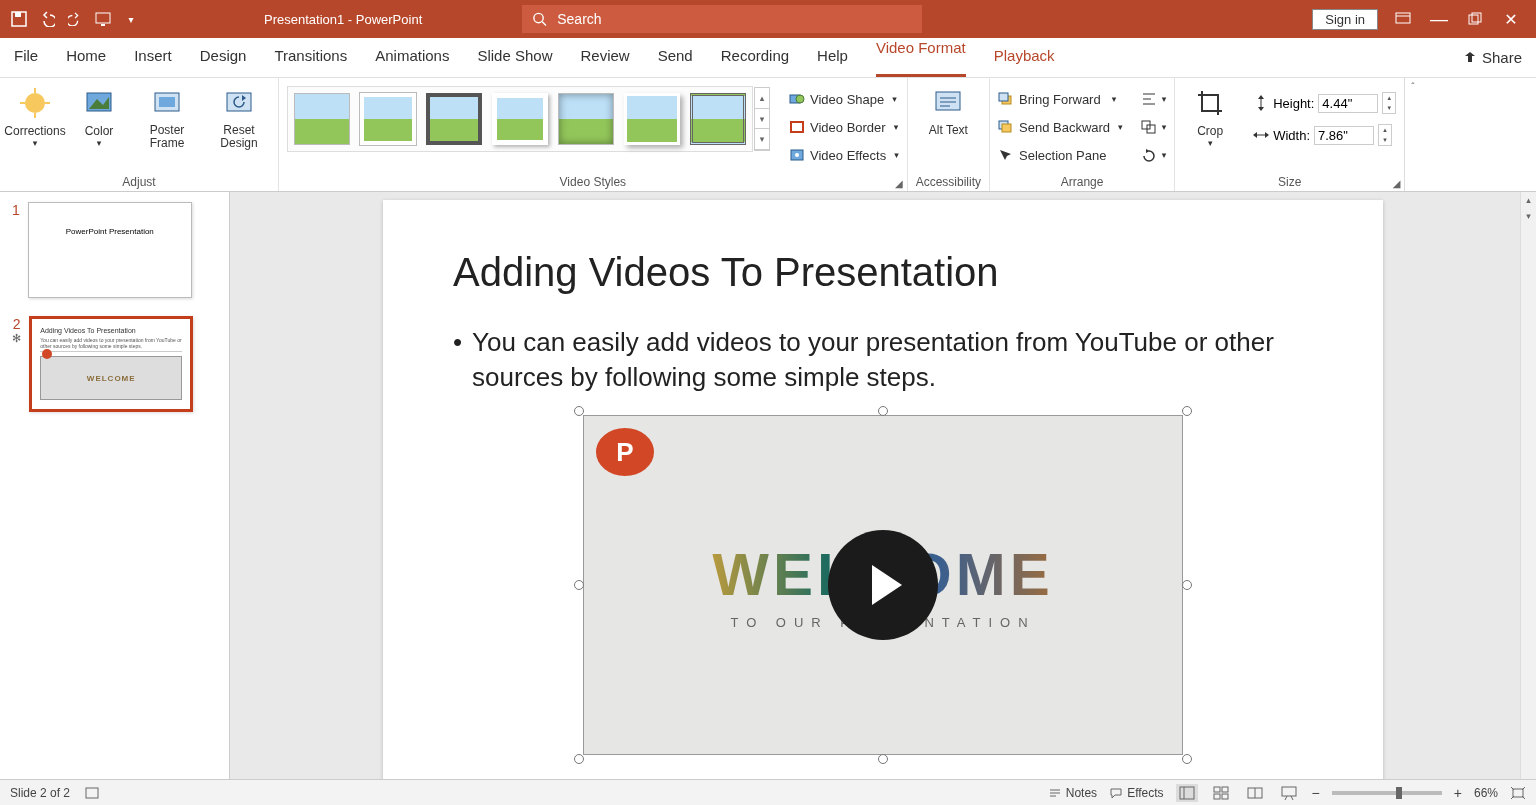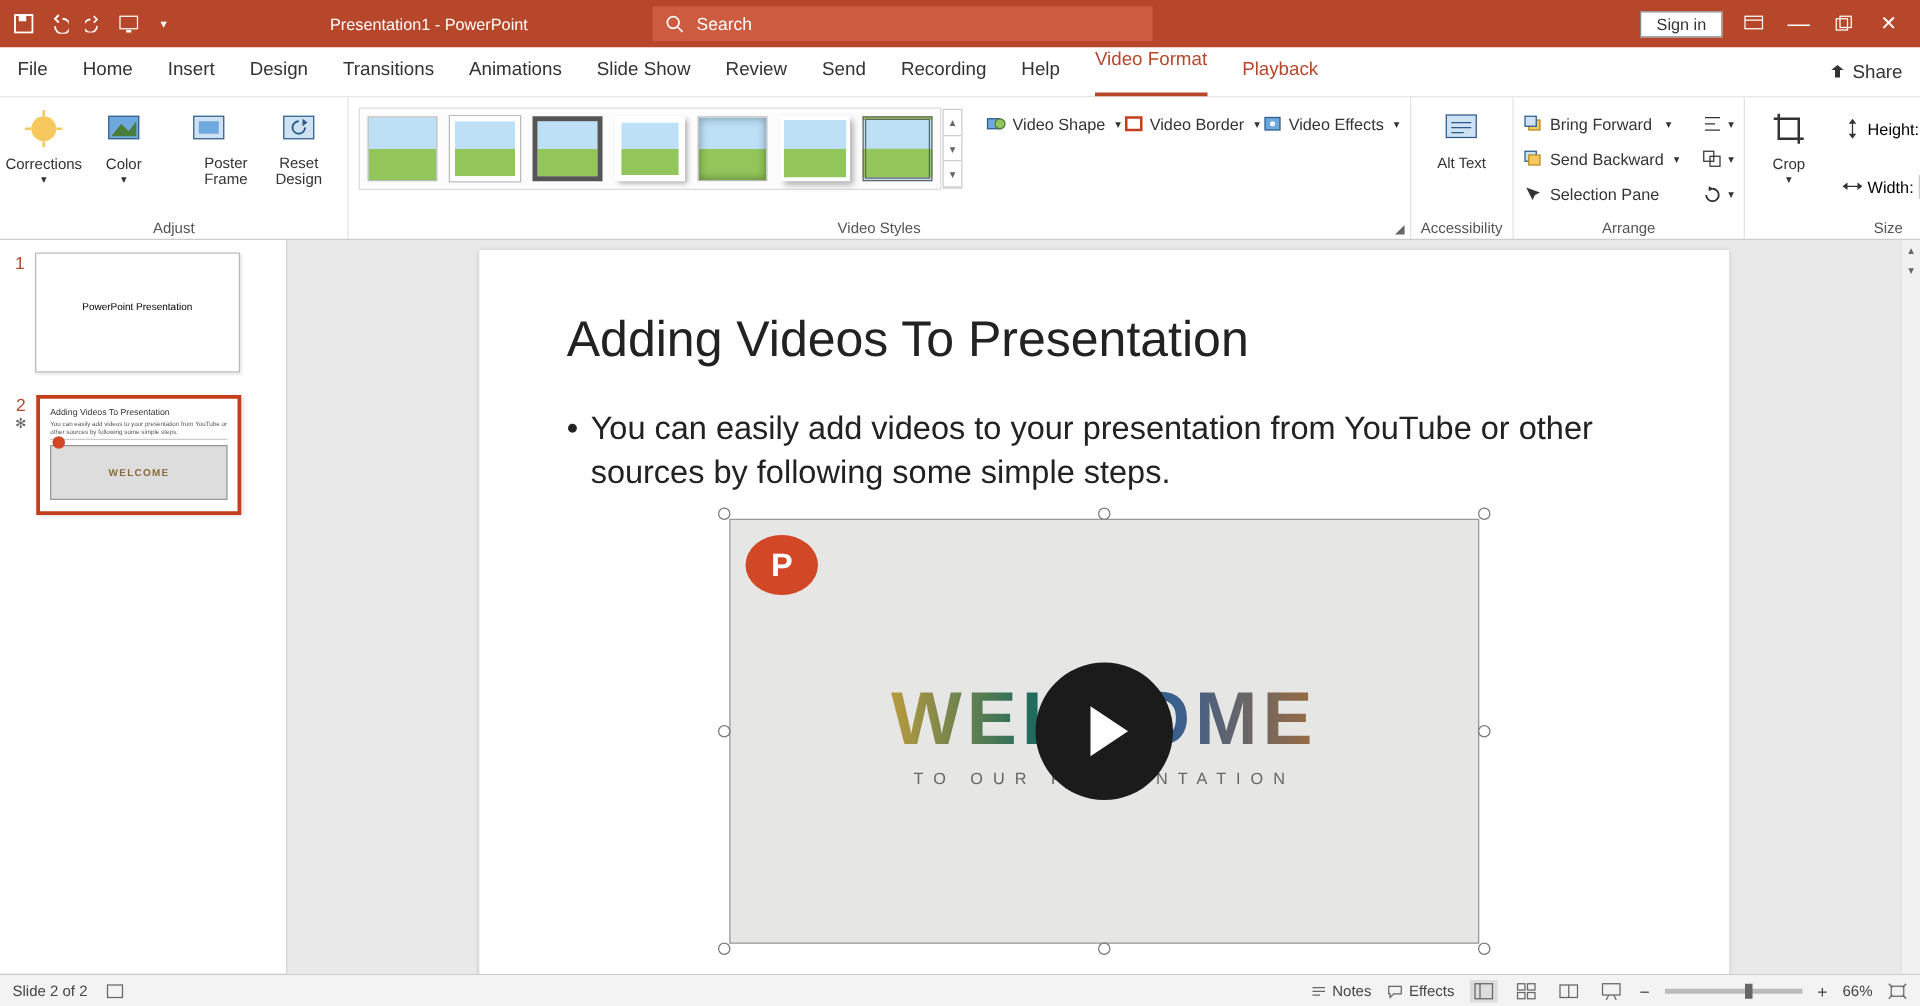--- a/index.html
+++ b/index.html
@@ -192,21 +192,21 @@
         <span>Color</span>
         <span style="font-size:9px">▾</span>
       </div>
       <div class="big-btn" style="width:62px">
         <div class="ic">
             <svg width="28" height="24">
               <rect x="2" y="2" width="24" height="18" fill="#cfe2f3" stroke="#2b5a8a"></rect>
               <rect x="6" y="6" width="16" height="10" fill="#6fa8dc"></rect>
             </svg>
           </div>
-        <span style="text-align:right;line-height:1.1">Poster Frame</span>
+        <span style="text-align:center;line-height:1.1">Poster Frame</span>
       </div>
       <div class="big-btn" style="width:62px">
         <div class="ic">
             <svg width="28" height="24">
               <rect x="2" y="2" width="24" height="18" fill="#cfe2f3" stroke="#2b5a8a"></rect>
               <path d="M14 6a5 5 0 1 0 5 5" fill="none" stroke="#2b5a8a" stroke-width="1.5"></path>
               <polygon points="17,4 21,7 17,10" fill="#2b5a8a"></polygon>
             </svg>
           </div>
         <span style="text-align:center;line-height:1.1">Reset Design</span>
@@ -224,21 +224,21 @@
         <div class="style-swatch" style="border:5px solid #fff;box-shadow:2px 2px 4px rgba(0,0,0,0.3)"></div>
         <div class="style-swatch" style="box-shadow:inset 0 0 8px rgba(0,0,0,0.4)"></div>
         <div class="style-swatch" style="border:3px solid #fff;box-shadow:3px 3px 5px rgba(0,0,0,0.3)"></div>
         <div class="style-swatch" style="border:3px double #666"></div>
         <div class="scroll-arrows">
             <div>▴</div>
             <div>▾</div>
             <div>▾</div>
           </div>
       </div>
-      <div style="margin-left:26px;display:flex;flex-direction:row;gap:2px">
+      <div style="margin-left:26px;display:flex;flex-direction:column;gap:2px">
         <div class="small-cmd">
             <span class="mini-ic">
               <svg width="16" height="14">
                 <rect x="1" y="3" width="10" height="8" fill="#6fa8dc" stroke="#2b5a8a"></rect>
                 <circle cx="11" cy="7" r="4" fill="#92c65a" stroke="#4a7c3a"></circle>
               </svg>
             </span>
             <span>Video Shape</span>
             <span style="font-size:9px;margin-left:3px">▾</span>
           </div>
@@ -354,21 +354,21 @@
     <div class="ribbon-group-body">
       <div class="big-btn">
         <div class="ic">
             <svg width="28" height="28">
               <path d="M6 2v20h20M2 6h20v20" fill="none" stroke="#333" stroke-width="2"></path>
             </svg>
           </div>
         <span>Crop</span>
         <span style="font-size:9px">▾</span>
       </div>
-      <div style="display:flex;flex-direction:column;gap:24px;margin-left:6px;padding-top:6px">
+      <div style="display:flex;flex-direction:column;gap:10px;margin-left:6px;padding-top:6px">
         <div class="size-row">
           <span class="mini-ic">
               <svg width="16" height="16">
                 <line x1="8" y1="2" x2="8" y2="14" stroke="#333"></line>
                 <polygon points="8,0 5,4 11,4" fill="#333"></polygon>
                 <polygon points="8,16 5,12 11,12" fill="#333"></polygon>
               </svg>
             </span>
           <span>Height:</span>
           <input value="4.44&quot;" style="">
@@ -398,21 +398,21 @@
     <span class="launcher">◢</span>
   </div>
   <div style="width:16px;border-left:1px solid #ddd;display:flex;align-items:flex-start;justify-content:center;font-size:10px;color:#666;padding-top:4px">ˆ</div>
 </div>
 
 <div class="content">
   <div class="thumb-pane">
     <div class="thumb-entry">
       <div class="thumb-num">1</div>
       <div class="thumb">
-        <div style="text-align:center;margin-top:30px;font-size:8px">PowerPoint Presentation</div>
+        <div style="text-align:center;margin-top:16px;font-size:8px">PowerPoint Presentation</div>
       </div>
     </div>
     <div class="thumb-entry">
       <div style="display:flex;flex-direction:column;align-items:center">
         <div class="thumb-num">2</div>
         <span style="font-size:11px;color:#666">✻</span>
       </div>
       <div class="thumb active">
         <div class="mini-title">Adding Videos To Presentation</div>
         <div class="mini-body" style="border-bottom:1px solid #ccc;padding-bottom:2px">You can easily add videos to your presentation from YouTube or other sources by following some simple steps.</div>

